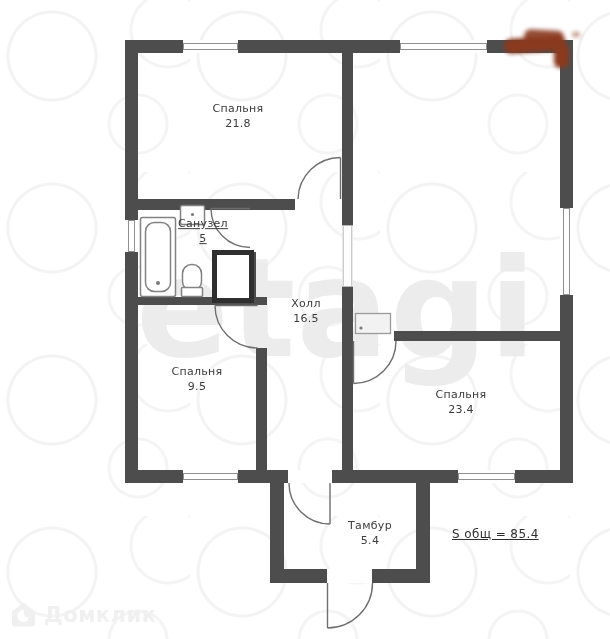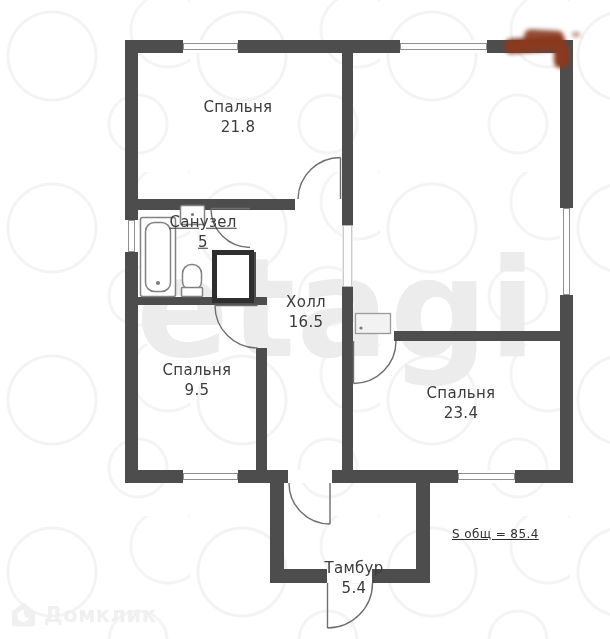--- a/index.html
+++ b/index.html
@@ -23,21 +23,21 @@
   .gap{fill:#ffffff;}
   .winframe{fill:none;stroke:var(--frame-line,#8f8f8f);stroke-width:1;}
   .door{fill:none;stroke:#6e6e6e;stroke-width:1.4;}
   .fix{fill:#ffffff;stroke:#828282;stroke-width:1.5;}
   .fixlight{fill:#f2f2f2;stroke:#9a9a9a;stroke-width:1.3;}
   .fix-dot{fill:#7a7a7a;stroke:none;}
   .closet{fill:#ffffff;stroke:#2f2f2f;stroke-width:5;}
   .openline{stroke:#b5b5b5;stroke-width:1;fill:none;}
   .plan-label{
     position:absolute;transform:translate(-50%,-50%);z-index:3;
-    text-align:center;font-size:15px;line-height:1.35;letter-spacing:.3px;
+    text-align:center;font-size:11px;line-height:1.35;letter-spacing:.3px;
     color:var(--text,#3b3b3b);white-space:nowrap;
   }
   .plan-label span{display:block;}
   .total-label{
     position:absolute;left:452px;top:527px;z-index:3;
     font-size:12px;color:#2e2e2e;white-space:nowrap;letter-spacing:.4px;text-decoration:underline;
   }
   .stamp{position:absolute;left:500px;top:26px;width:82px;height:44px;z-index:4;filter:blur(2px);}
   .stamp div{position:absolute;background:var(--logo-red,#8a3a1f);}
   .stamp .s1{left:4px;top:11px;width:62px;height:15px;border-radius:8px;transform:rotate(-4deg);}
@@ -148,21 +148,21 @@
     <span>16.5</span>
   </div>
   <div class="plan-label" style="left:197px;top:380px;">
     <span>Спальня</span>
     <span>9.5</span>
   </div>
   <div class="plan-label" style="left:461px;top:403px;">
     <span>Спальня</span>
     <span>23.4</span>
   </div>
-  <div class="plan-label" style="left:354px;top:534px;margin-top:44px;">
+  <div class="plan-label" style="left:370px;top:534px;">
     <span>Тамбур</span>
     <span>5.4</span>
   </div>
 
   <div class="total-label">S общ = 85.4</div>
 
   <div class="stamp">
     <div class="s1"></div>
     <div class="s2"></div>
     <div class="s3"></div>

